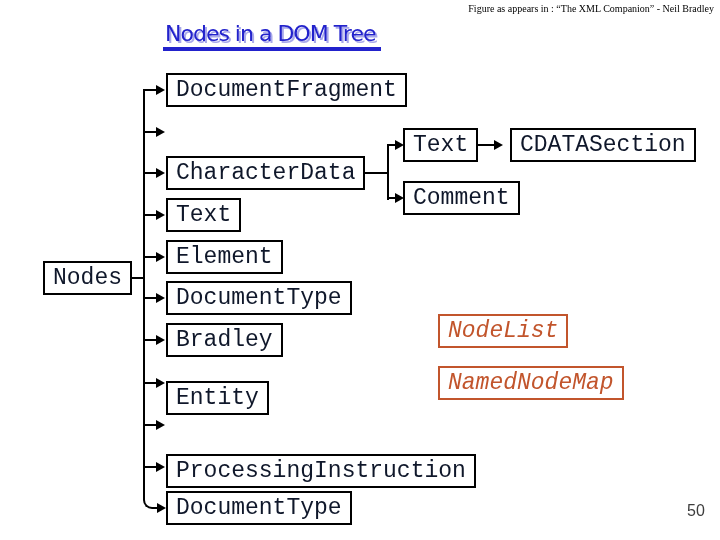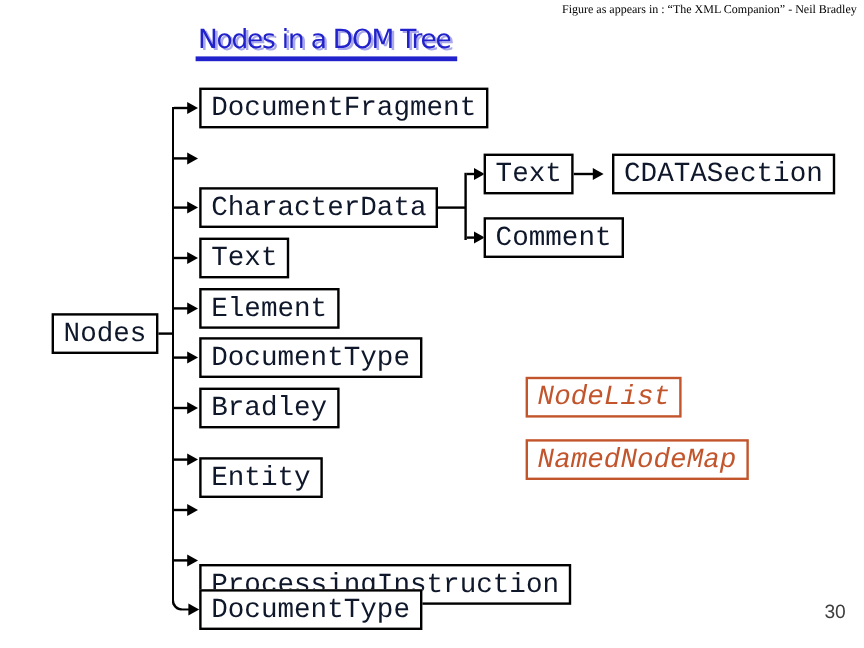--- a/index.html
+++ b/index.html
@@ -70,24 +70,24 @@
 
   <div class="nbox" style="left:43px;top:261px">Nodes</div>
 
   <div class="nbox" style="left:166px;top:73px">DocumentFragment</div>
   <div class="nbox" style="left:166px;top:156px">CharacterData</div>
   <div class="nbox" style="left:166px;top:198px">Text</div>
   <div class="nbox" style="left:166px;top:240px">Element</div>
   <div class="nbox" style="left:166px;top:281px">DocumentType</div>
   <div class="nbox" style="left:166px;top:323px">Bradley</div>
   <div class="nbox" style="left:166px;top:381px">Entity</div>
-  <div class="nbox" style="left:166px;top:470px">ProcessingInstruction</div>
+  <div class="nbox" style="left:166px;top:454px">ProcessingInstruction</div>
   <div class="nbox" style="left:166px;top:491px">DocumentType</div>
 
   <div class="nbox" style="left:403px;top:128px">Text</div>
   <div class="nbox" style="left:403px;top:181px">Comment</div>
   <div class="nbox" style="left:510px;top:128px">CDATASection</div>
 
   <div class="nbox obox" style="left:438px;top:314px">NodeList</div>
   <div class="nbox obox" style="left:438px;top:366px">NamedNodeMap</div>
 
-  <div class="pagenum">30</div>
+  <div class="pagenum">50</div>
 </div>
 
 </body></html>

